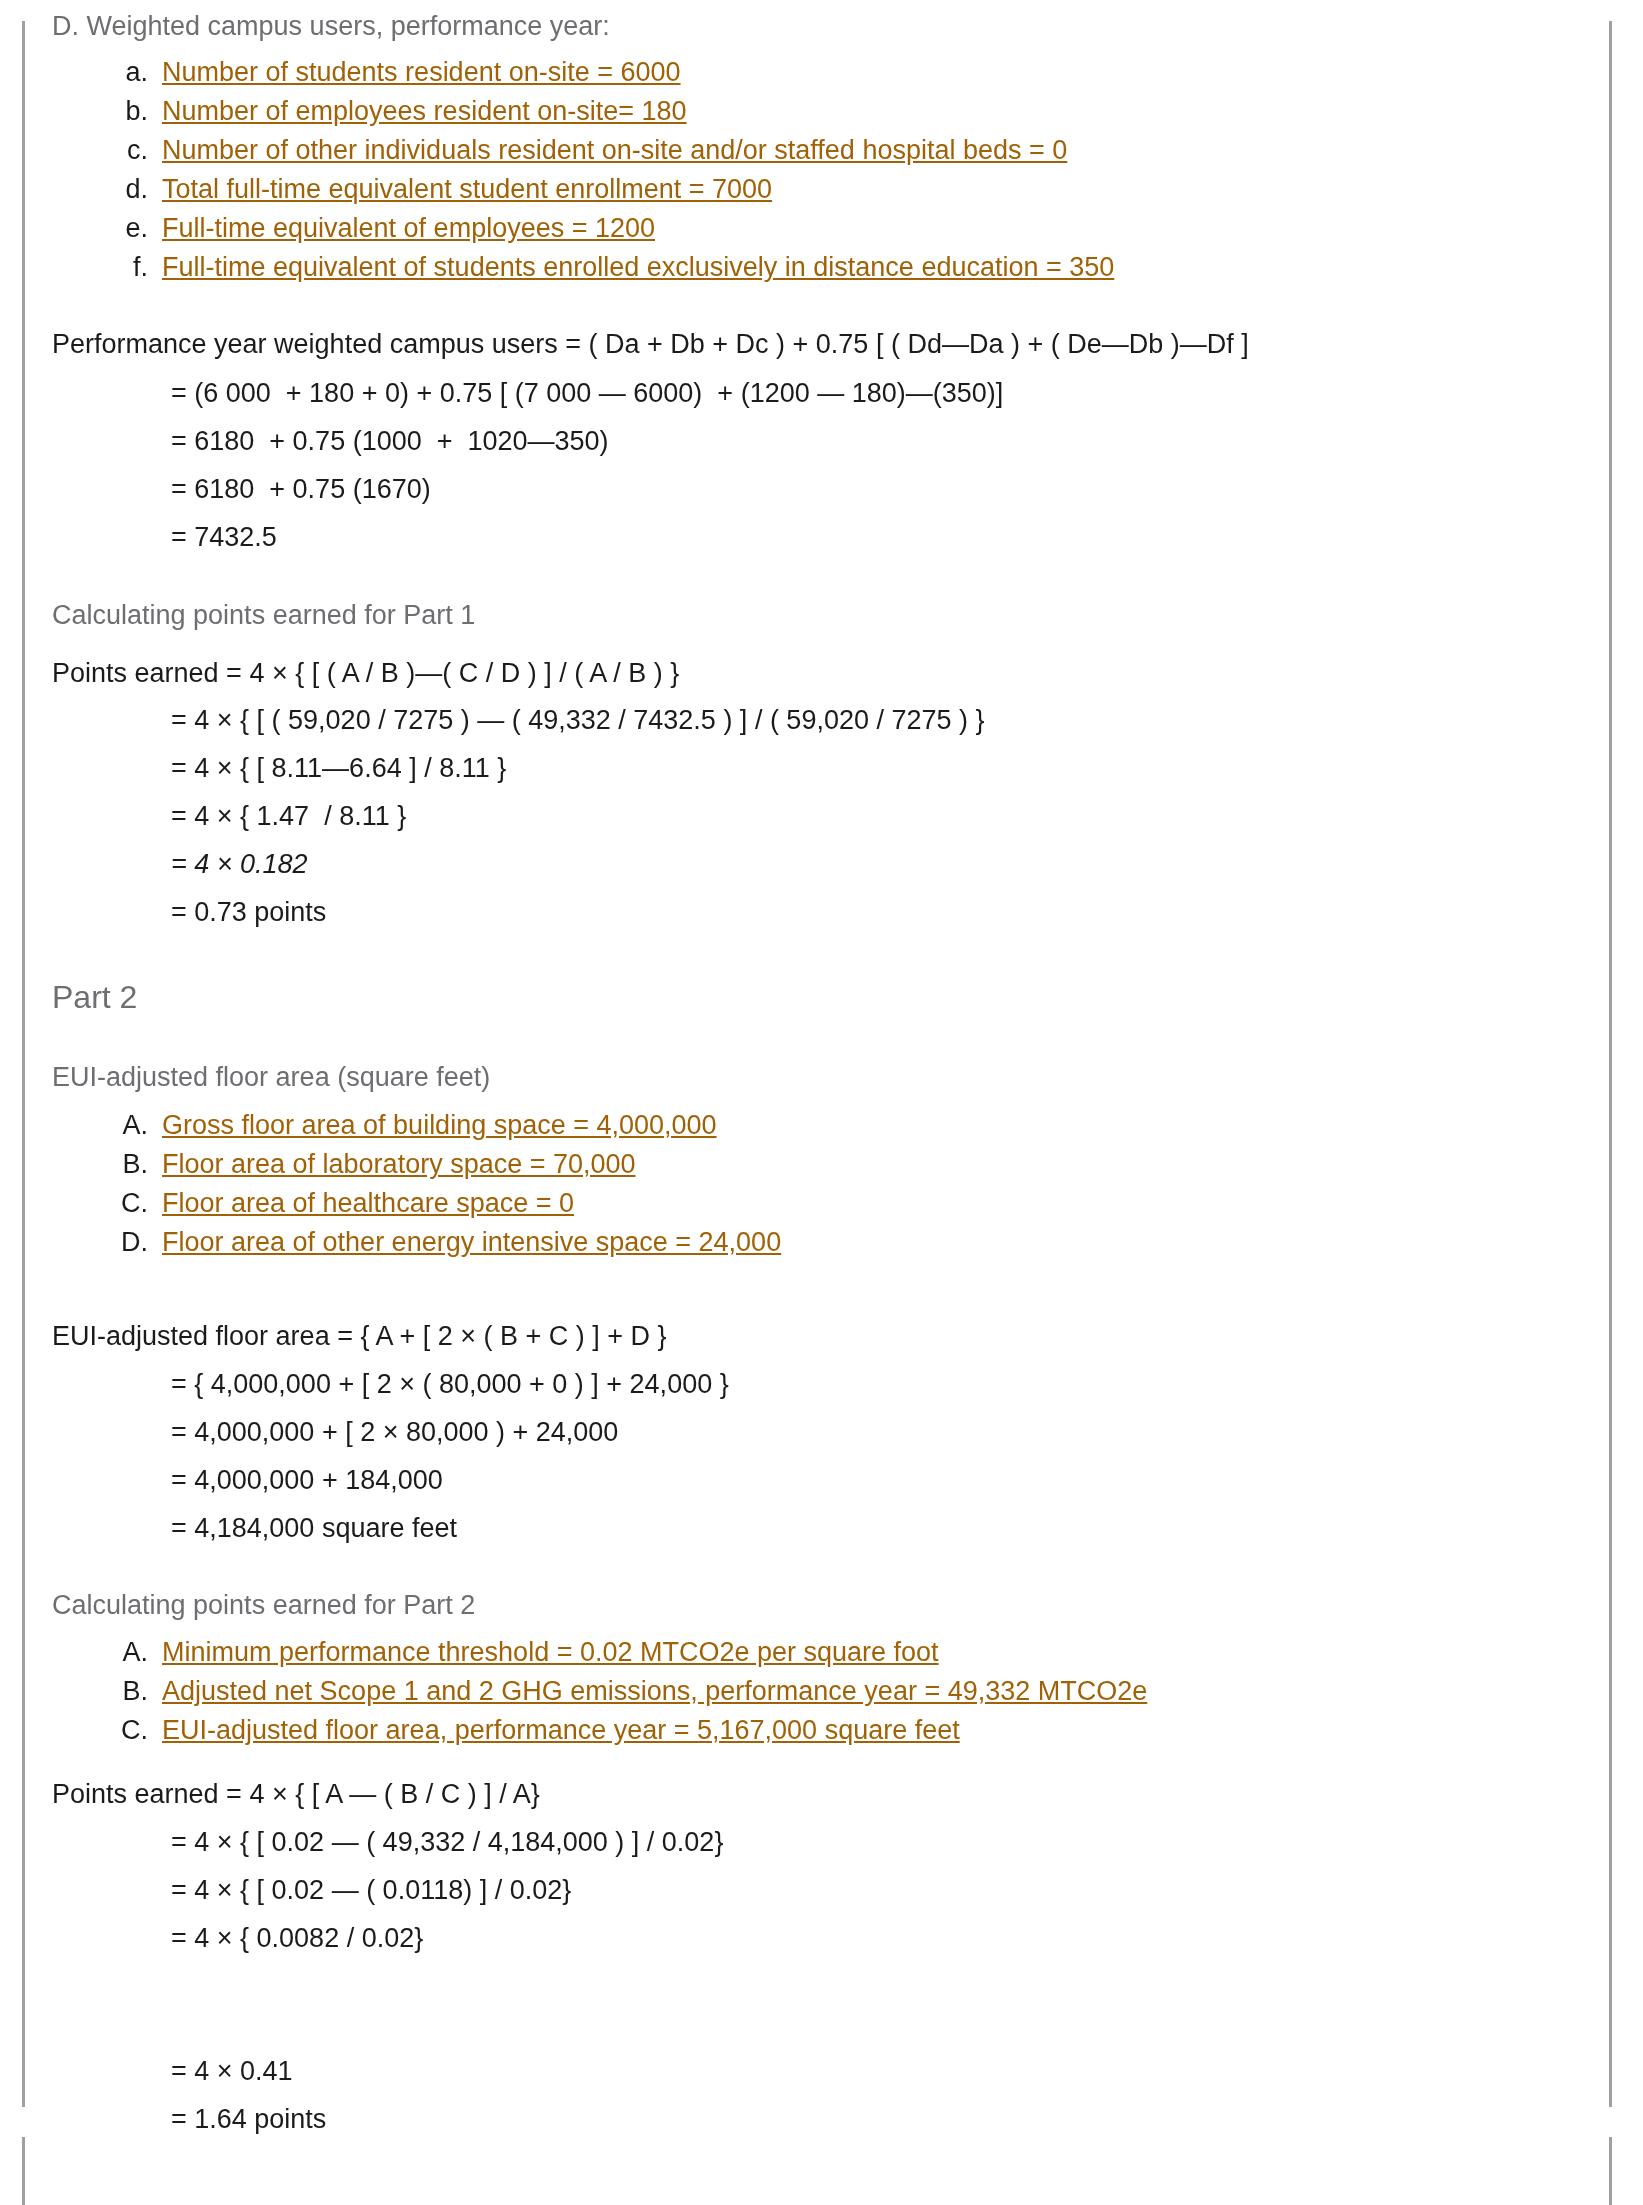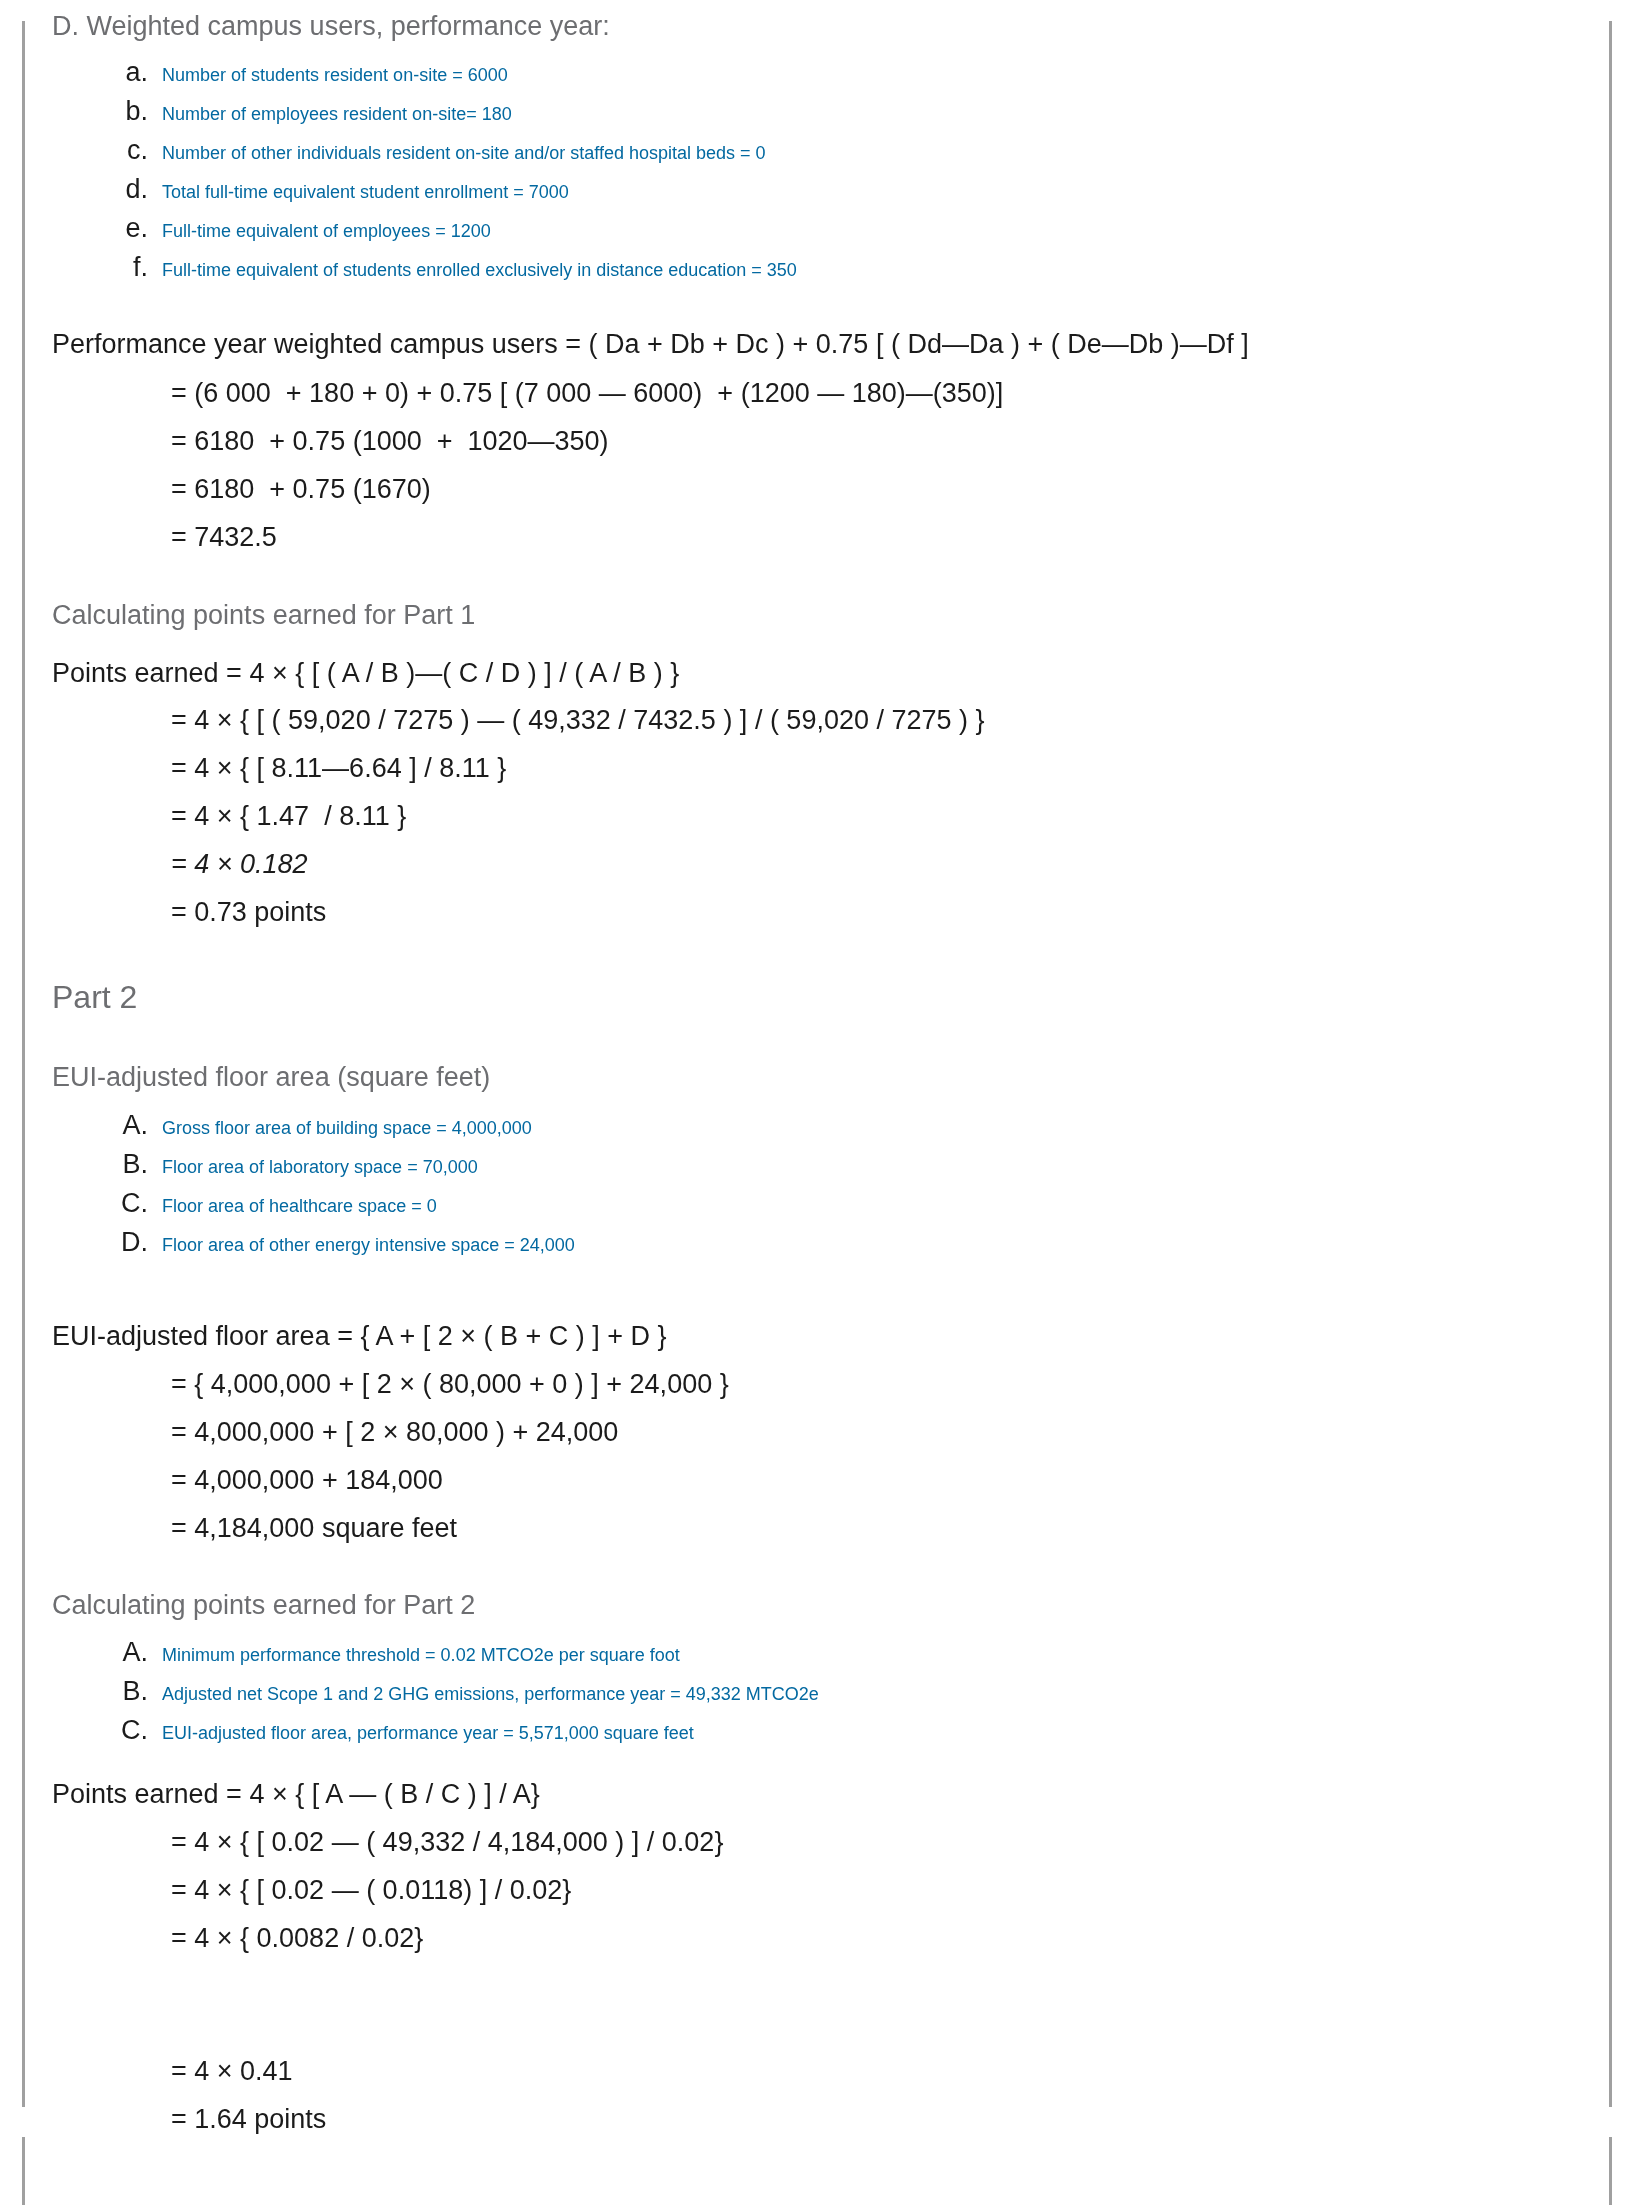--- a/index.html
+++ b/index.html
@@ -94,23 +94,24 @@
     color: #1b1b1b;
     font-size: 27px;
   }
   .li-marker.right {
     text-align: right;
     width: 52px;
     padding-right: 14px;
   }
   .li-text {
     flex: 1 1 auto;
-    color: #0369a1;
-    font-size: 18px;
+    color: #a16207;
+    font-size: 27px;
     white-space: pre;
+    text-decoration: underline;
   }
 
   
   .calc-line {
     padding-left: 119px;
     color: #1b1b1b;
     font-size: 27px;
     white-space: pre;
   }
 
@@ -216,21 +217,21 @@
     <li style="margin-top:8px;">
       <span class="li-marker right">A.</span>
       <span class="li-text">Minimum performance threshold = 0.02 MTCO2e per square foot</span>
     </li>
     <li style="margin-top:8px;">
       <span class="li-marker right">B.</span>
       <span class="li-text">Adjusted net Scope 1 and 2 GHG emissions, performance year = 49,332 MTCO2e</span>
     </li>
     <li style="margin-top:8px;">
       <span class="li-marker right">C.</span>
-      <span class="li-text">EUI-adjusted floor area, performance year = 5,571,000 square feet</span>
+      <span class="li-text">EUI-adjusted floor area, performance year = 5,167,000 square feet</span>
     </li>
   </ol>
 
   <div class="blk" style="margin-top:35px;">
     <div class="line body-text">Points earned = 4 × { [ A — ( B / C ) ] / A}</div>
     <div class="calc-line" style="margin-top:19.4px;">= 4 × { [ 0.02 — ( 49,332 / 4,184,000 ) ] / 0.02}</div>
     <div class="calc-line" style="margin-top:17px;">= 4 × { [ 0.02 — ( 0.0118) ] / 0.02}</div>
     <div class="calc-line" style="margin-top:17px;">= 4 × { 0.0082 / 0.02}</div>
   </div>
 

